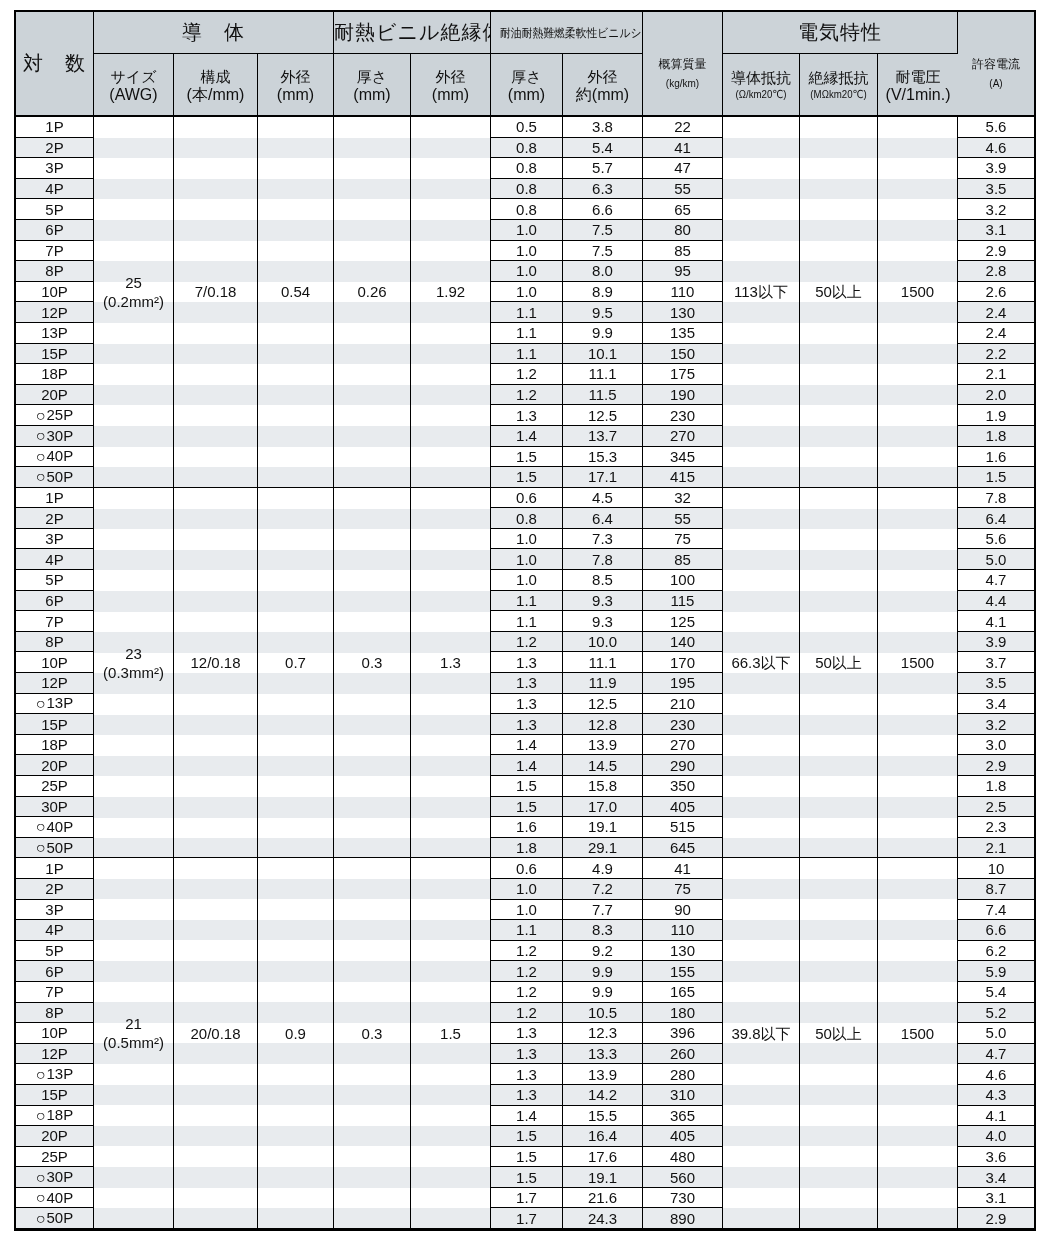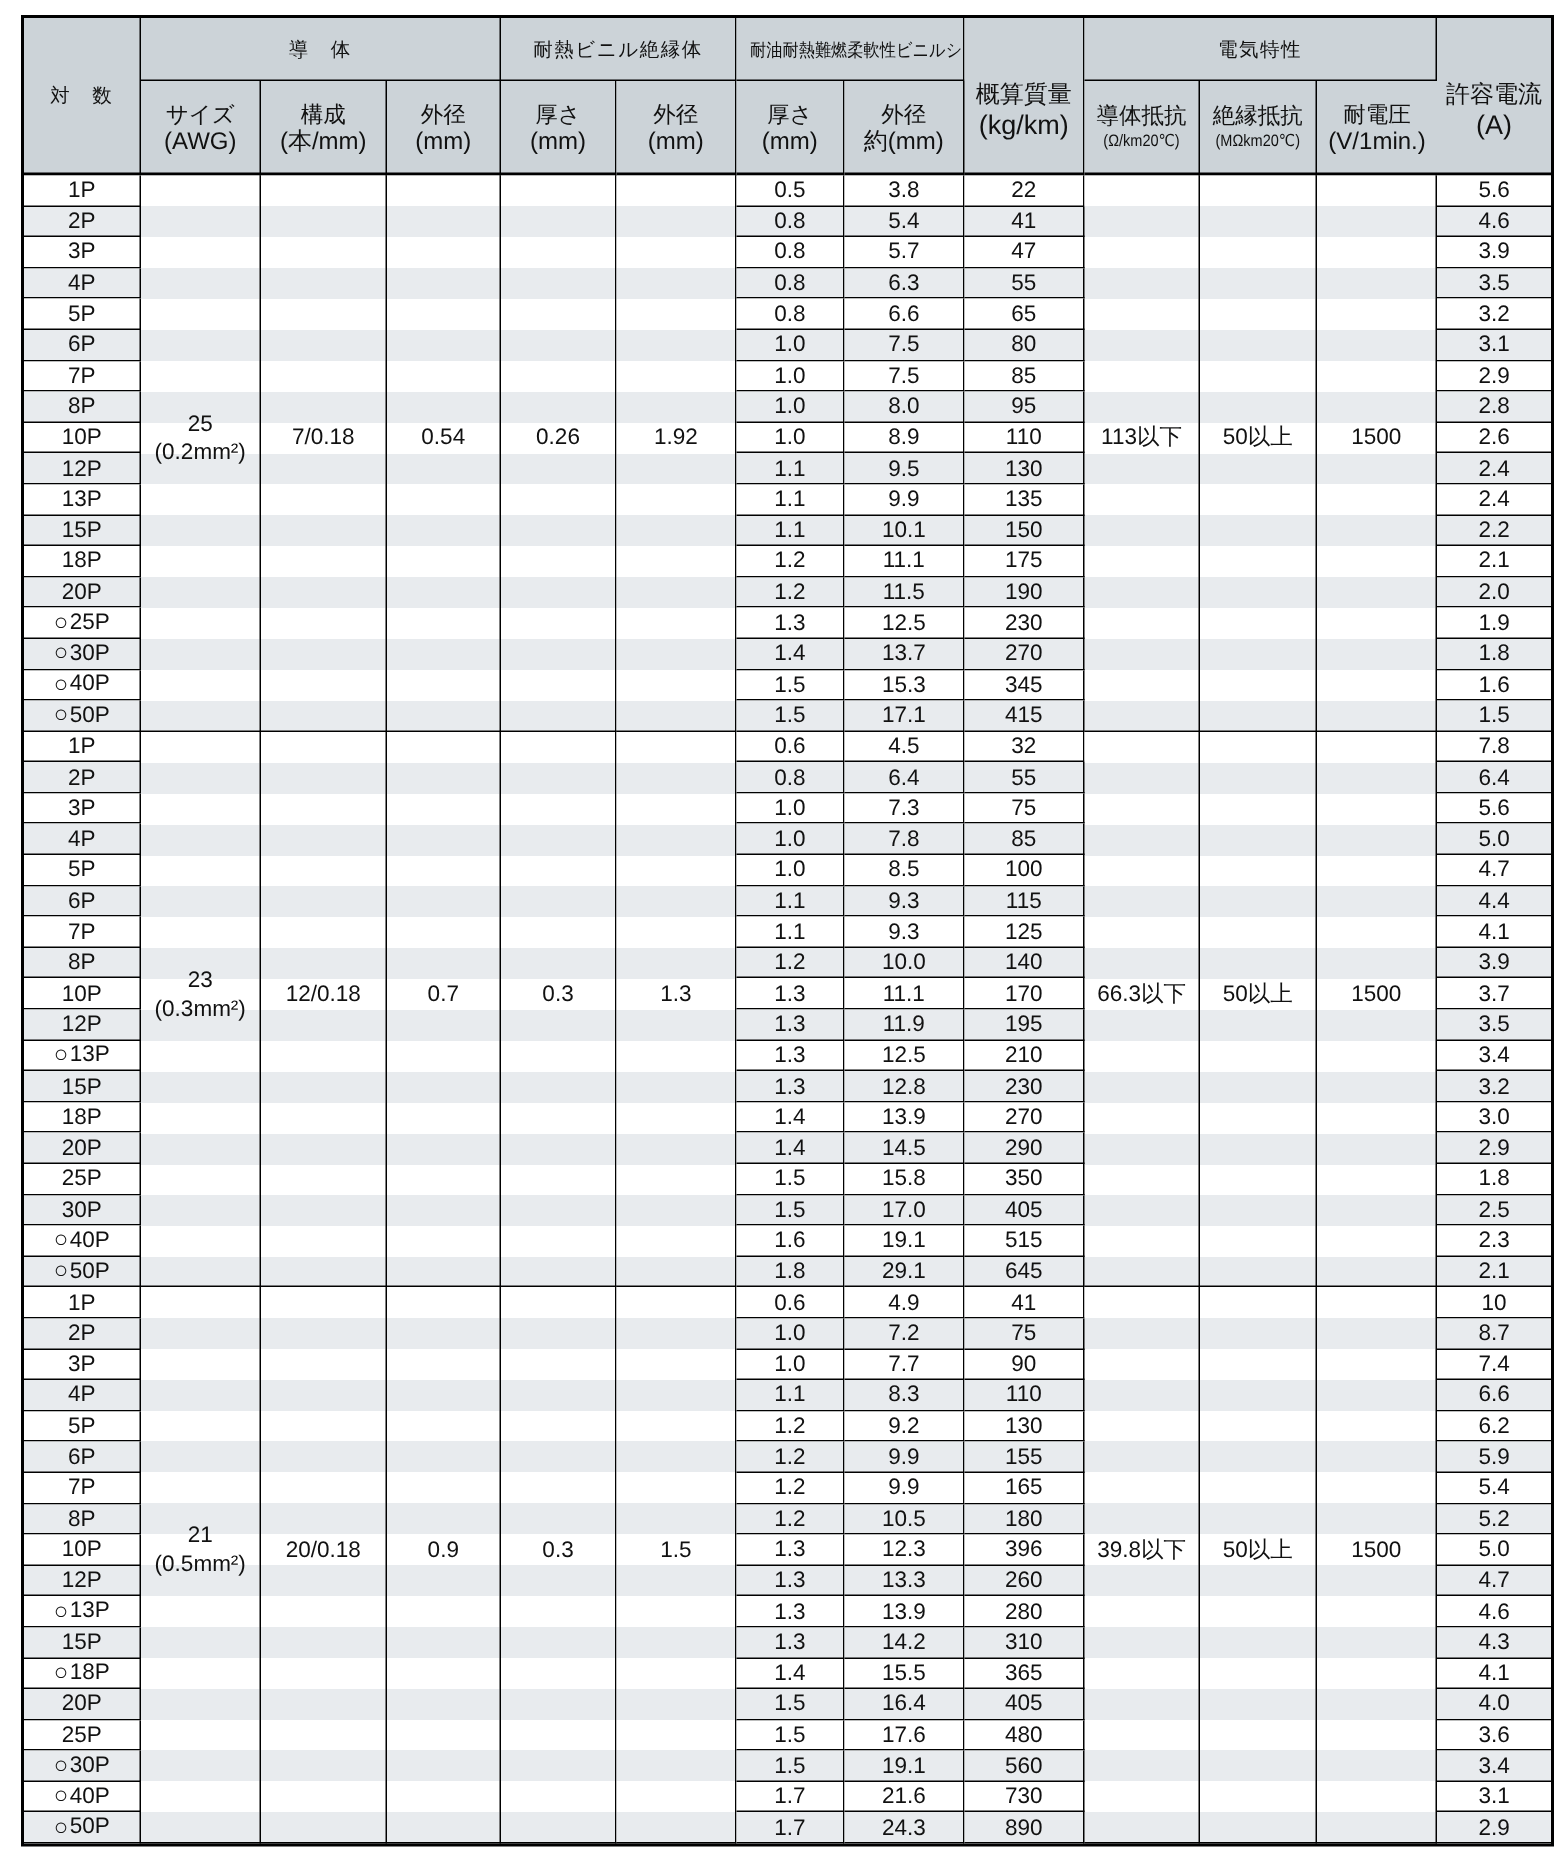--- a/index.html
+++ b/index.html
@@ -36,37 +36,37 @@
   th:last-child, td:last-child { border-right: none; }
 
   
   thead th {
     background: #ccd3d8;
     border-bottom: 1px solid #000;
   }
   thead tr.hrow1 { height: 42px; }
   thead tr.hrow2 { height: 63px; }
   thead th.hb { border-bottom: 2px solid #000; }
-  .h-group { font-size: 13px; letter-spacing: 1px; }
+  .h-group { font-size: 20px; letter-spacing: 1px; }
   .h-group-small {
     font-size: 12px;
     display: inline-block;
     transform: scaleX(0.9);
     letter-spacing: 0;
   }
   .h-main { font-size: 15px; line-height: 19px; }
   .h-unit { font-size: 16px; line-height: 17px; }
   .h-unit-cond {
     font-size: 11px;
     line-height: 15px;
     display: block;
     transform: scaleX(0.88);
   }
-  .h-title2 { font-size: 16px; line-height: 20px; margin-top: 19px; }
-  .h-unit2 { font-size: 18px; line-height: 19px; }
+  .h-title2 { font-size: 12px; line-height: 20px; margin-top: 19px; }
+  .h-unit2 { font-size: 10px; line-height: 19px; }
 
   
   tbody tr { height: 20.6px; }
   tbody td { font-size: 15px; }
   td.rowcell { border-bottom: 1px solid #000; background: #fff; }
   tbody tr:nth-child(even) td.rowcell { background: #e8ebee; }
 
   td.merged {
     border-bottom: 1px solid #000;
     background: repeating-linear-gradient(

